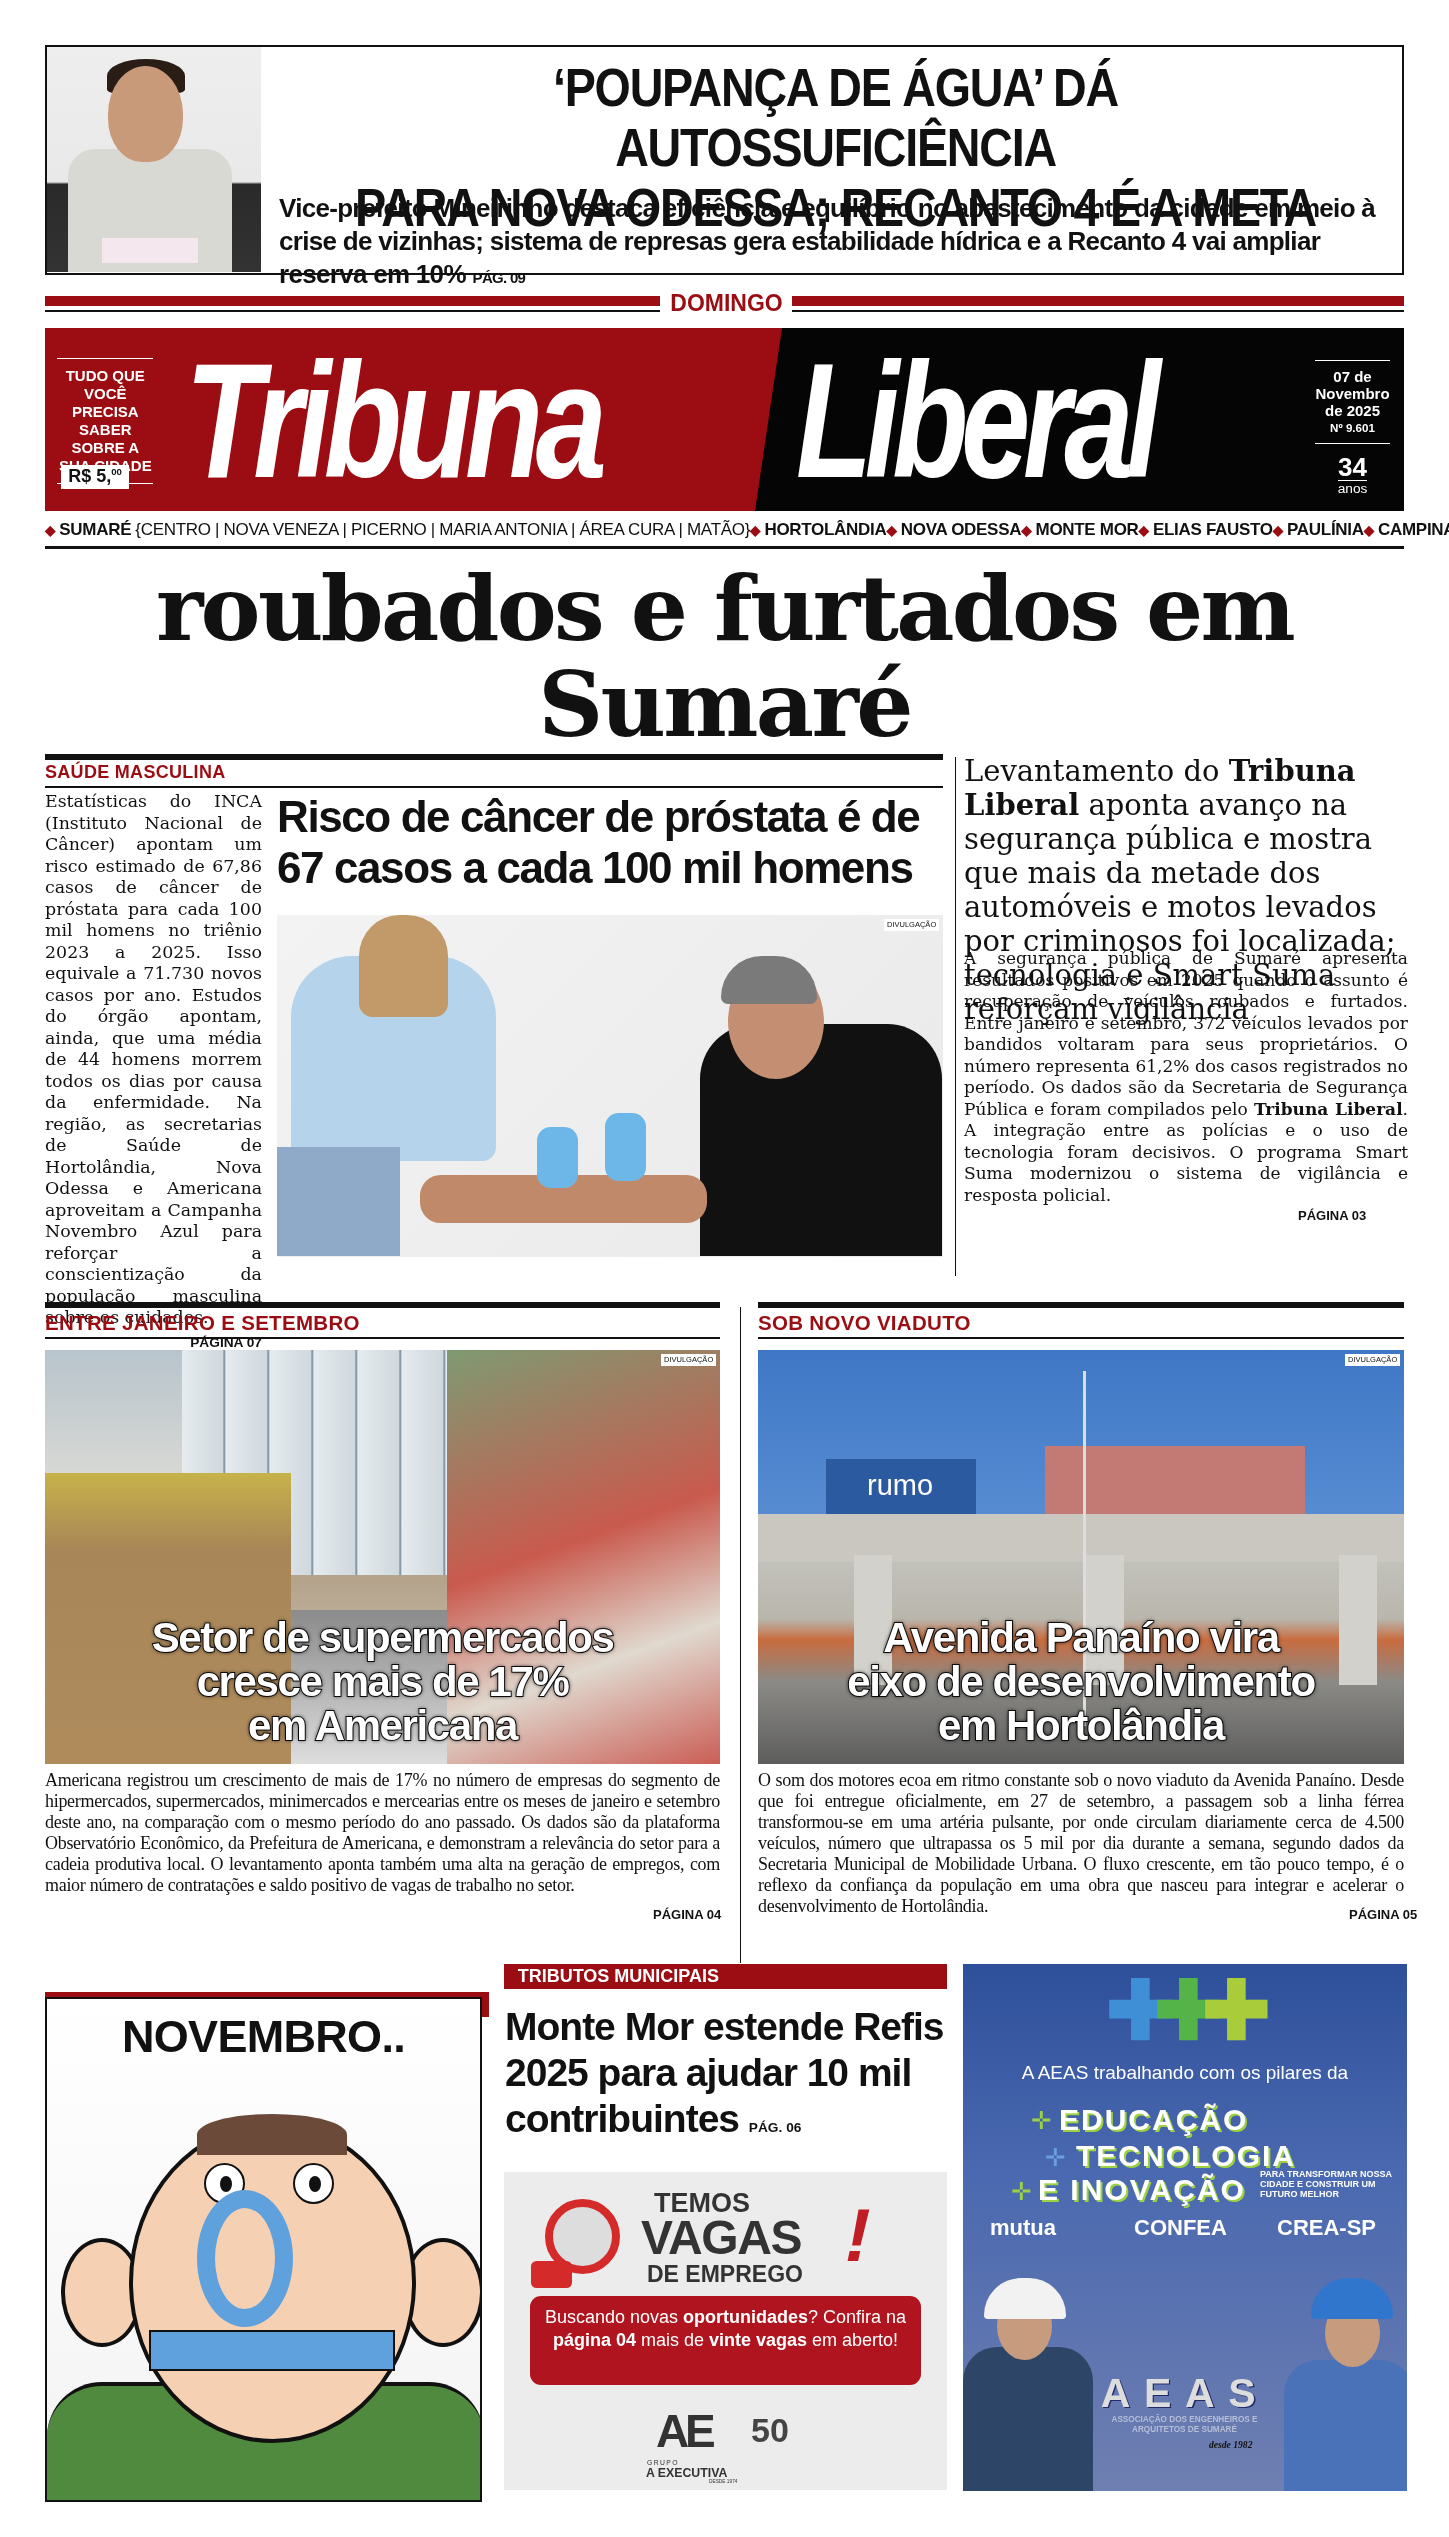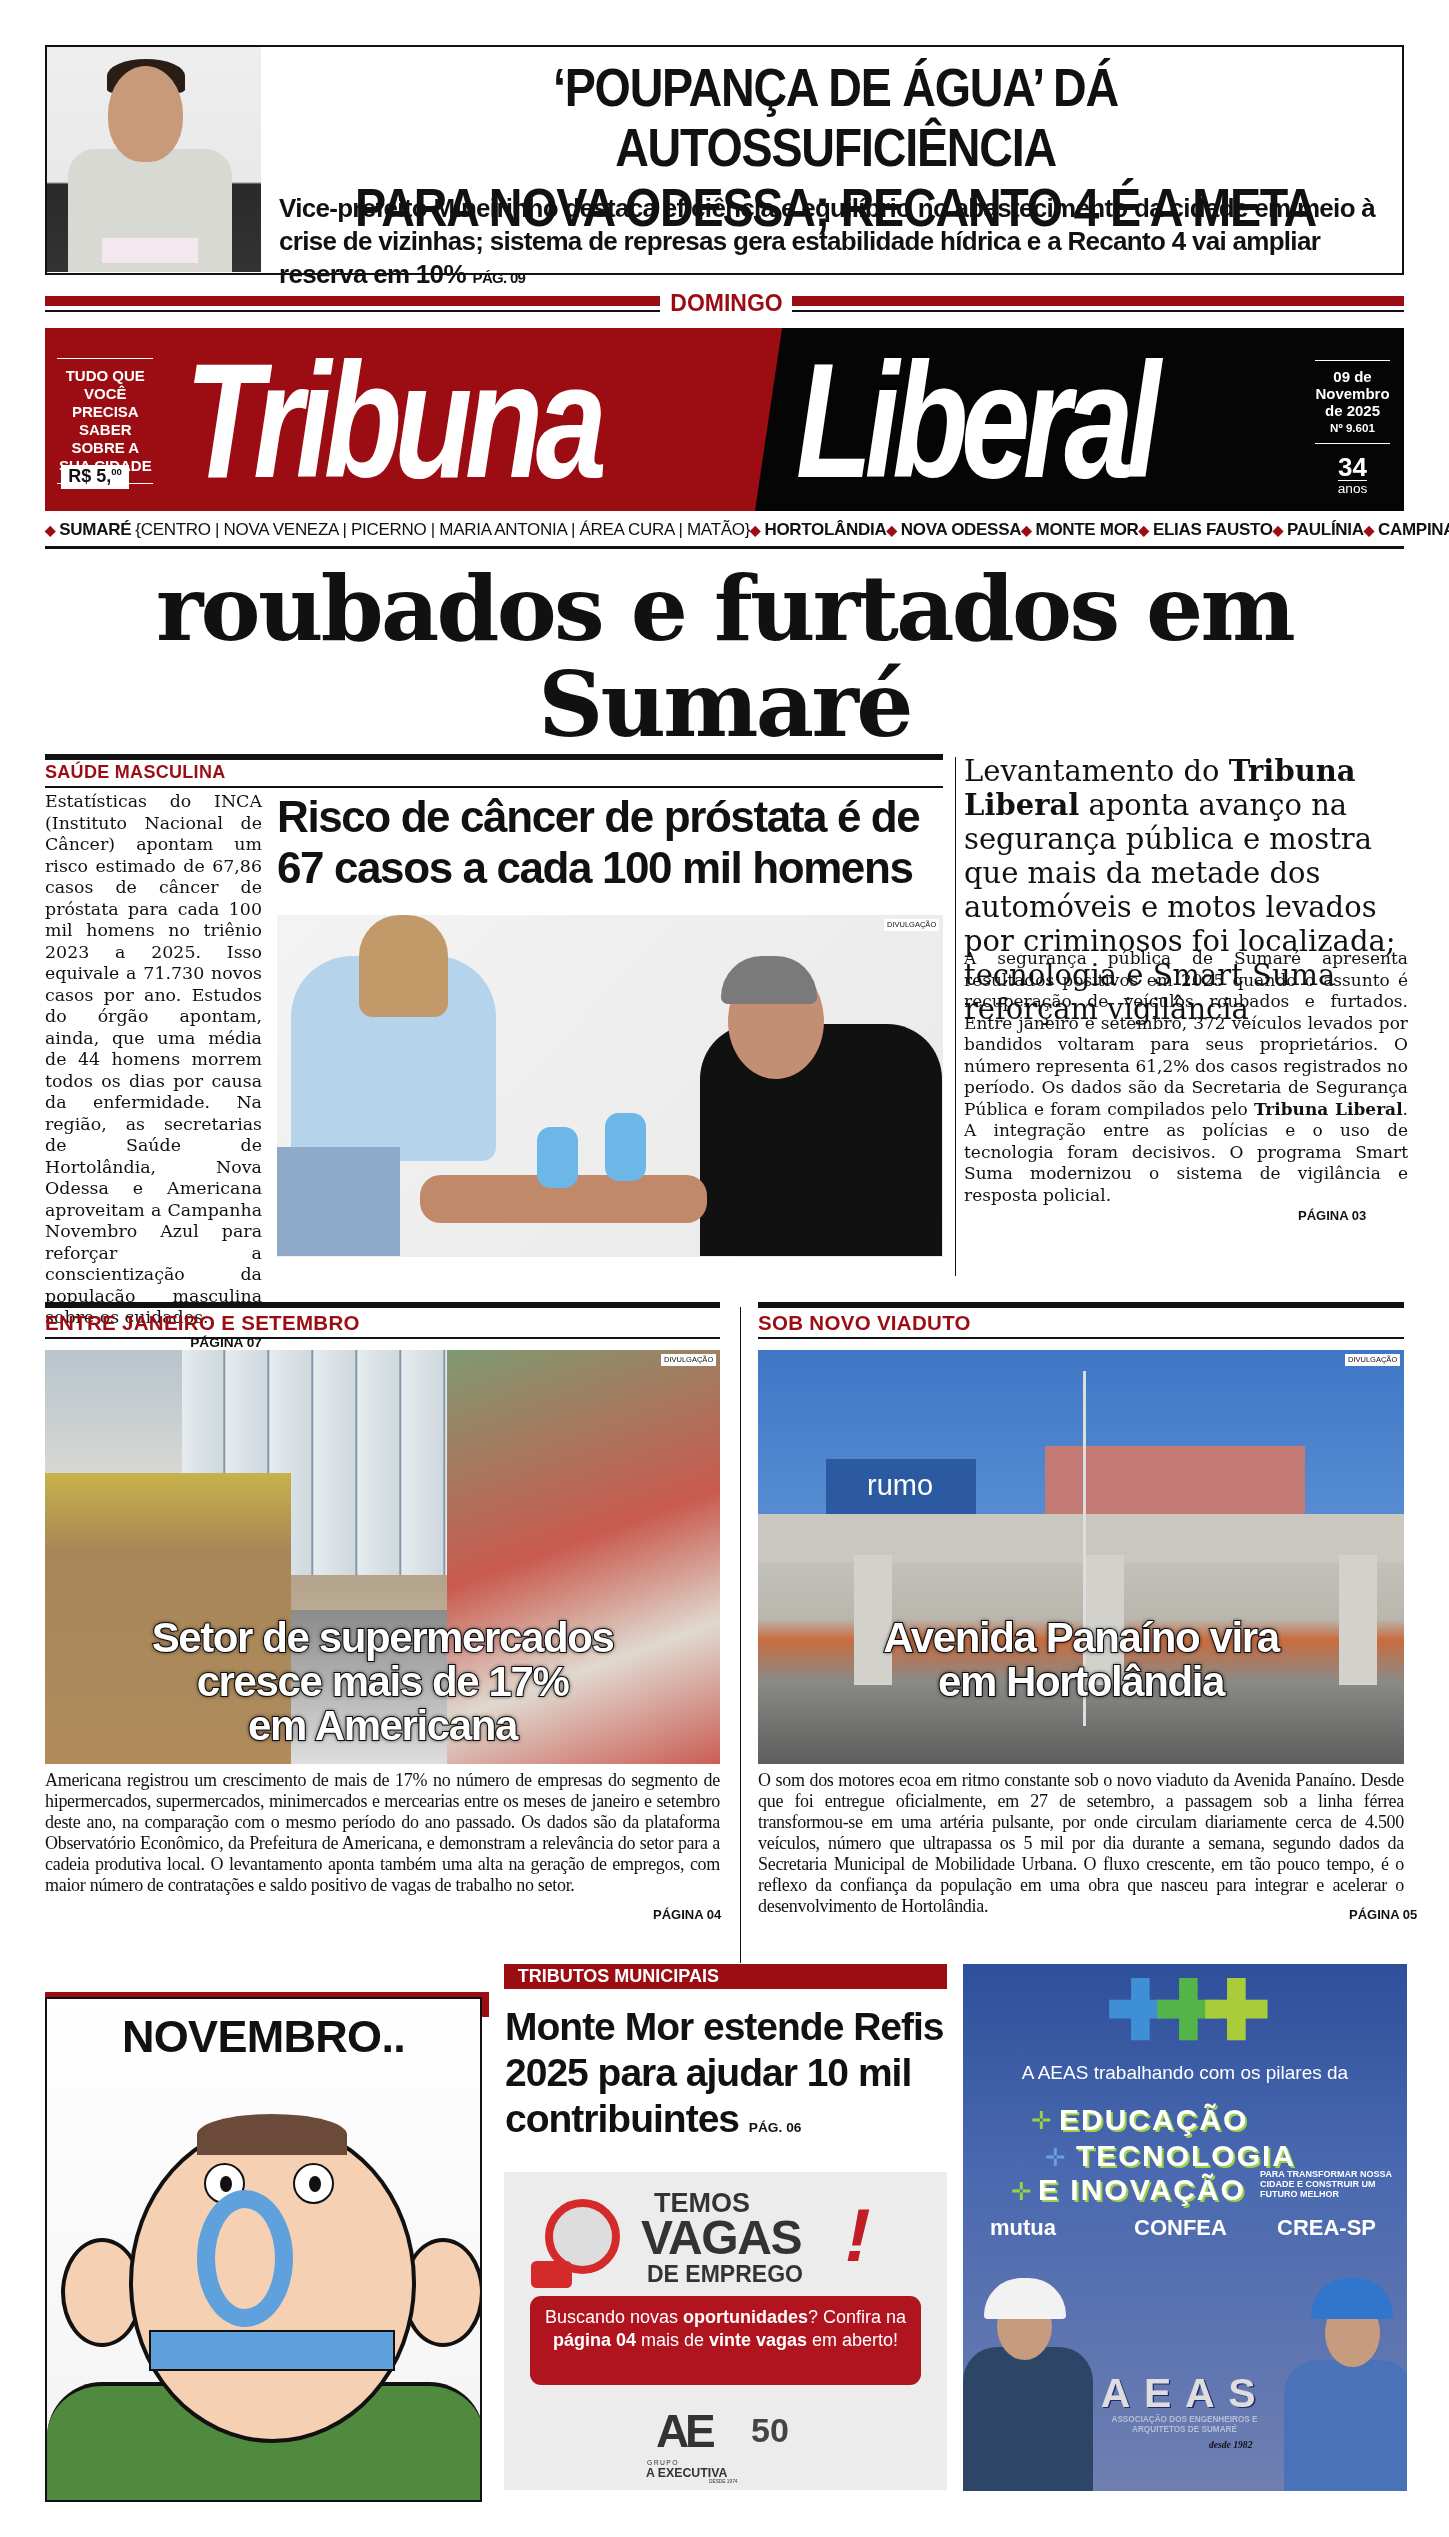--- a/index.html
+++ b/index.html
@@ -180,21 +180,21 @@
   <div id="mast-red" class="abs"></div>
   <div id="mast-black" class="abs"></div>
   <div id="slogan" class="abs cond">TUDO QUE VOCÊ PRECISA SABER SOBRE A SUA CIDADE</div>
   <div id="price" class="abs cond">
     <span>R$</span>
     <span>5,</span><sup>00</sup>
   </div>
   <div id="logo-tribuna" class="abs sans">Tribuna</div>
   <div id="logo-liberal" class="abs sans">Liberal</div>
   <div id="edition" class="abs cond">
-    <div>09 de</div>
+    <div>07 de</div>
     <div>Novembro</div>
     <div>de 2025</div>
     <div class="num">Nº 9.601</div>
   </div>
   <div id="years" class="abs cond">
     <span class="n">34</span>
     <span class="a">anos</span>
   </div>
 </div>
 
@@ -297,20 +297,21 @@
     </div>
   <div class="train-red"></div>
   <div class="bridge"></div>
   <div class="pillar" style="left:96px;"></div>
   <div class="pillar" style="left:328px;"></div>
   <div class="pillar" style="left:581px;"></div>
   <div style="position:absolute;left:325px;top:20.5px;width:2.7px;height:355px;background:#ddd;"></div>
   <span class="credit">DIVULGAÇÃO</span>
   <div class="overlay-title" style="top:266px;">
     <div>Avenida Panaíno vira</div>
+    <div>eixo de desenvolvimento</div>
     <div>em Hortolândia</div>
   </div>
 </div>
 <div id="viaduto-body" class="abs" style="font-family:'Liberation Serif',serif;">O som dos motores ecoa em ritmo constante sob o novo viaduto da Avenida Panaíno. Desde que foi entregue oficialmente, em 27 de setembro, a passagem sob a linha férrea transformou-se em uma artéria pulsante, por onde circulam diariamente cerca de 4.500 veículos, número que ultrapassa os 5 mil por dia durante a semana, segundo dados da Secretaria Municipal de Mobilidade Urbana. O fluxo crescente, em tão pouco tempo, é o reflexo da confiança da população em uma obra que nasceu para integrar e acelerar o desenvolvimento de Hortolândia.</div>
 <div id="viaduto-pag" class="abs">PÁGINA 05</div>
 
 <div id="charge-bar" class="red-bar">CHARGE</div>
 <div id="tributos-bar" class="red-bar cond">TRIBUTOS MUNICIPAIS</div>
 
 <div id="charge-box" class="abs">

